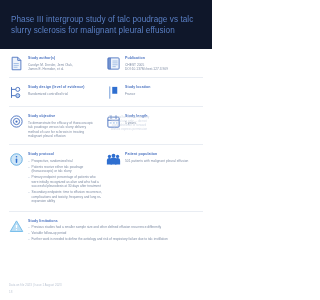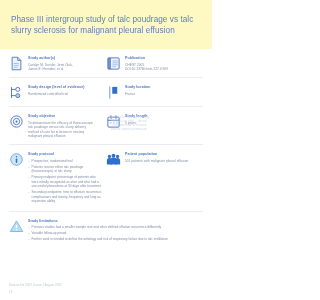--- a/index.html
+++ b/index.html
@@ -8,21 +8,21 @@
     background:#ffffff;
     font-family:"Liberation Sans", sans-serif;
     color:#3a4a66;
     overflow:hidden;
     position:relative;
   }
   .page{width:212px;height:300px;position:relative;background:#fff;}
 
   
   .header{
-    background:#fef9c3;
+    background:#0f172a;
     padding:14px 11px 13px 11px;
     box-sizing:border-box;
     min-height:45px;
   }
   .title{
     font-size:8.2px;
     line-height:11px;
     color:#5a7fc4;
     font-weight:400;
     letter-spacing:.05px;

